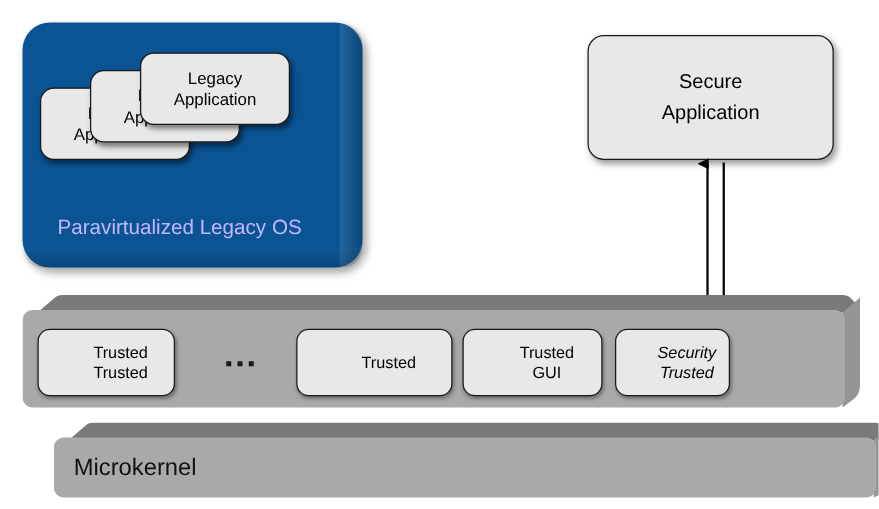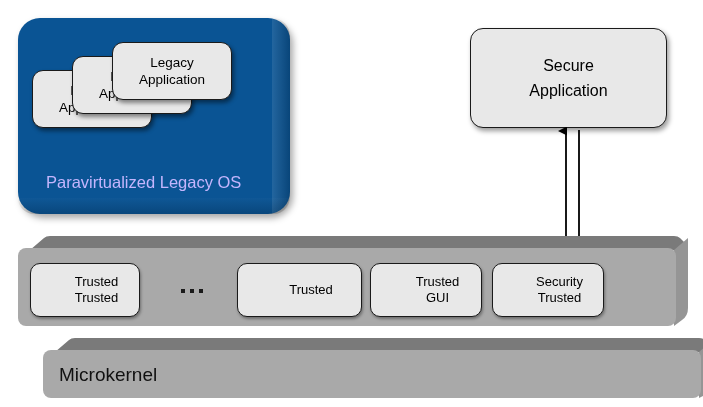--- a/index.html
+++ b/index.html
@@ -170,21 +170,21 @@
   .svc-box-text {
     text-align: center;
     font-size: 13px;
     line-height: 16px;
     color: #000000;
     margin-left: 23px;
   }
   .svc-loader      { left: 30px;  top: 263px; width: 110px; height: 54px; }
   .svc-nameserver  { left: 237px; top: 263px; width: 125px; height: 54px; }
   .svc-gui         { left: 370px; top: 263px; width: 112px; height: 54px; }
-  .svc-policy      { left: 492px; top: 263px; width: 112px; height: 54px; }
+  .svc-policy      { left: 492px; top: 263px; width: 92px; height: 54px; font-style: italic; }
 
   .svc-ellipsis {
     position: absolute;
     left: 172px;
     top: 281px;
     width: 40px;
     height: 20px;
     z-index: 6;
     display: flex;
     align-items: center;

